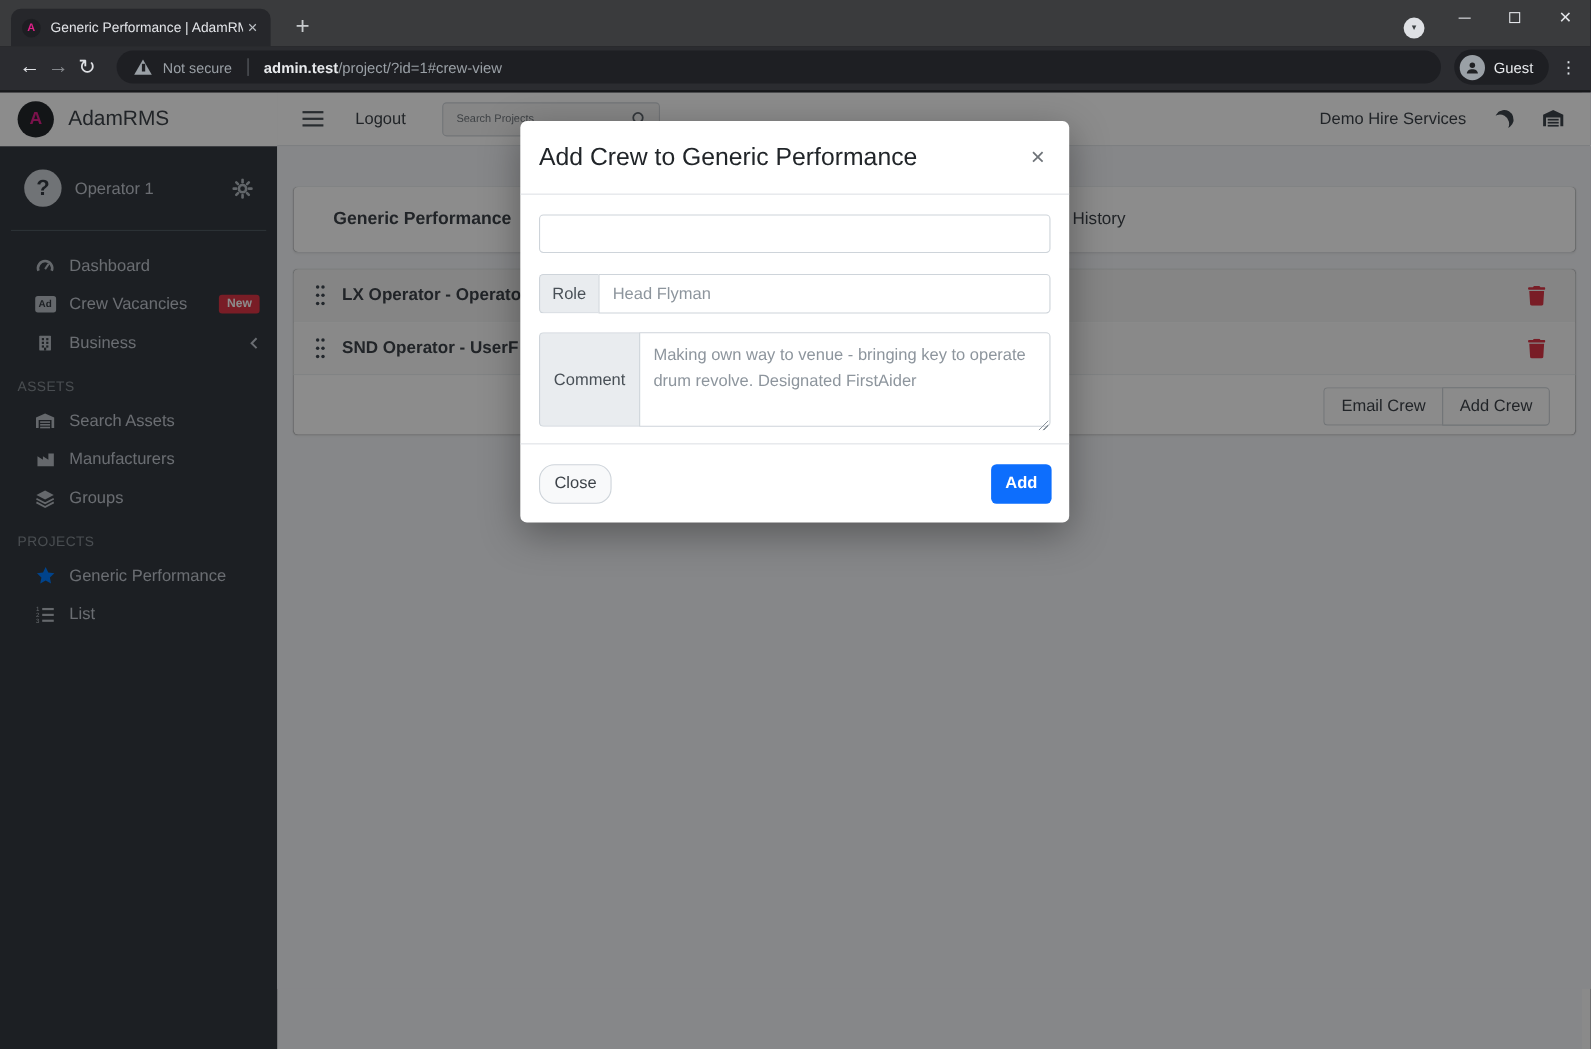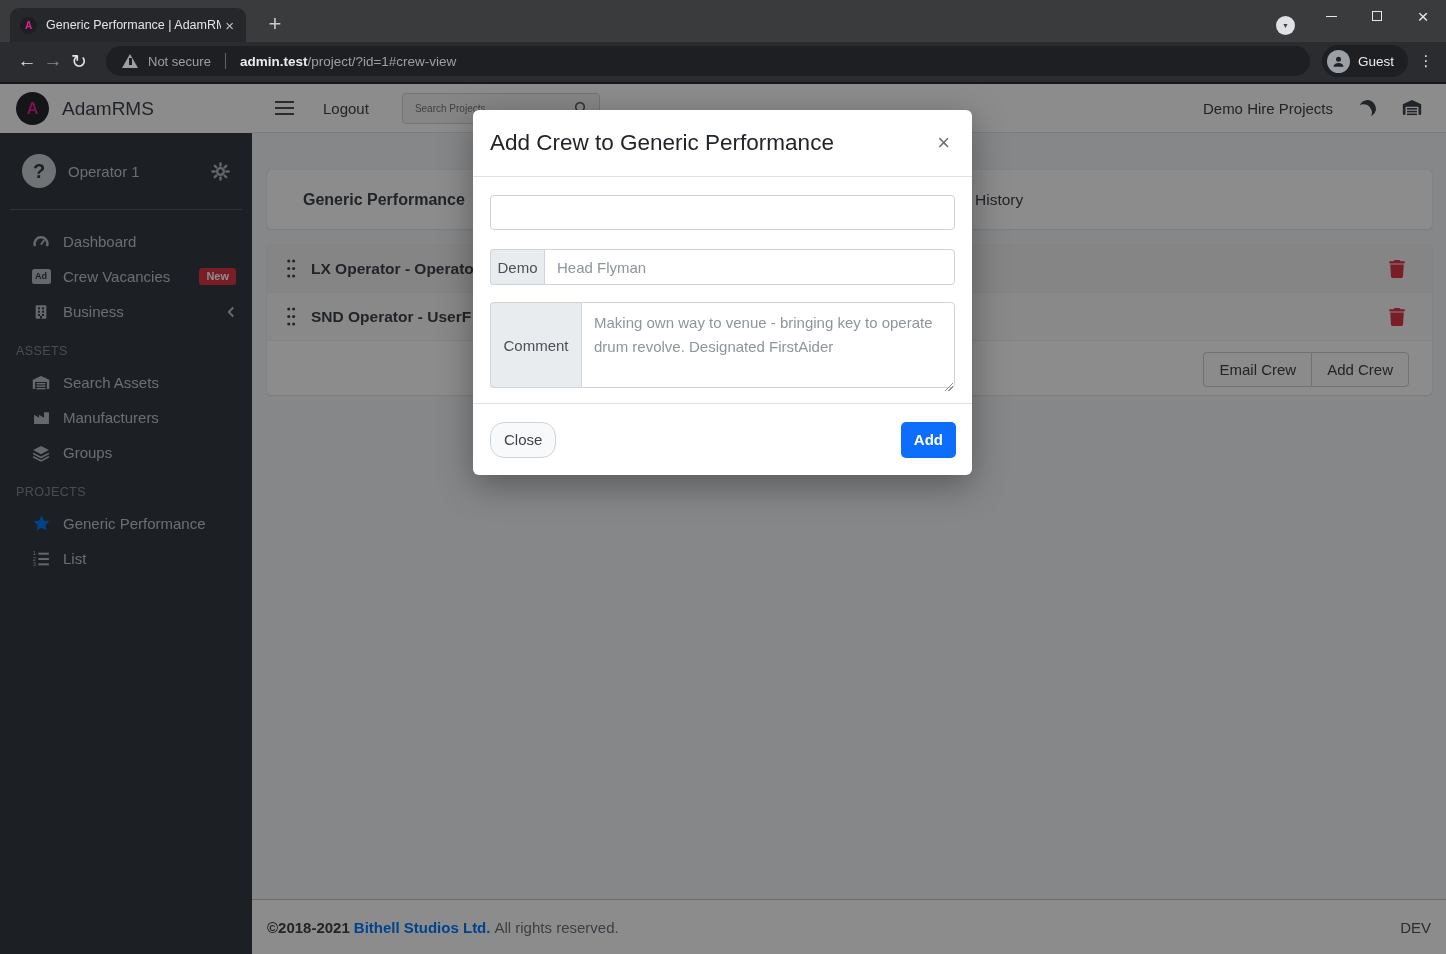--- a/index.html
+++ b/index.html
@@ -134,21 +134,21 @@
       <span class="logout">Logout</span>
       <span class="psearch">
         <input placeholder="Search Projects" style="">
         <span style="display:flex;">
           <svg width="16" height="16" viewBox="0 0 24 24" fill="none" stroke="#5f666d" stroke-width="2.4">
               <circle cx="10.5" cy="10.5" r="6.5"></circle>
               <line x1="15.5" y1="15.5" x2="21" y2="21"></line>
             </svg>
         </span>
       </span>
-      <span class="orgname">Demo Hire Projects</span>
+      <span class="orgname">Demo Hire Services</span>
       <span class="moon"></span>
       <span class="whico">
         <svg width="20" height="20" viewBox="0 0 24 24" fill="currentColor">
             <path d="M1 20V7.5L12 2.5L23 7.5V20h-3.2v-9.5H4.2V20H1z"></path>
             <rect x="6" y="12" width="12" height="1.9"></rect>
             <rect x="6" y="15.3" width="12" height="1.9"></rect>
             <rect x="6" y="18.6" width="12" height="1.9"></rect>
           </svg>
       </span>
     </div>
@@ -315,39 +315,33 @@
               </svg>
           </span>
         </div>
         <div class="crewbtns">
           <button class="crewbtn left">Email Crew</button>
           <button class="crewbtn right">Add Crew</button>
         </div>
       </div>
     </div>
 
-    <div class="footer">
-      <span class="copy">©2018-2021</span>
-      <span class="companylink">Bithell Studios Ltd.</span>
-      <span>All rights reserved.</span>
-      <span class="devtag">DEV</span>
-    </div>
   </div>
 
   <div class="backdrop"></div>
 
   <div class="modal">
     <div class="mhead">
       <span class="mtitle">Add Crew to Generic Performance</span>
       <span class="mclose">×</span>
     </div>
     <div class="mbody">
       <input class="forminput nameinput" value="" style="">
       <div class="igroup rolegroup">
-        <span class="iaddon">Demo</span>
+        <span class="iaddon">Role</span>
         <input class="forminput gin" placeholder="Head Flyman" style="">
       </div>
       <div class="igroup commentgroup">
         <span class="iaddon">Comment</span>
         <textarea class="ctext" placeholder="Making own way to venue - bringing key to operate drum revolve. Designated FirstAider" style=""></textarea>
       </div>
       <span class="resizer" style="top:205px;"></span>
     </div>
     <div class="mfoot">
       <button class="btn-close">Close</button>

